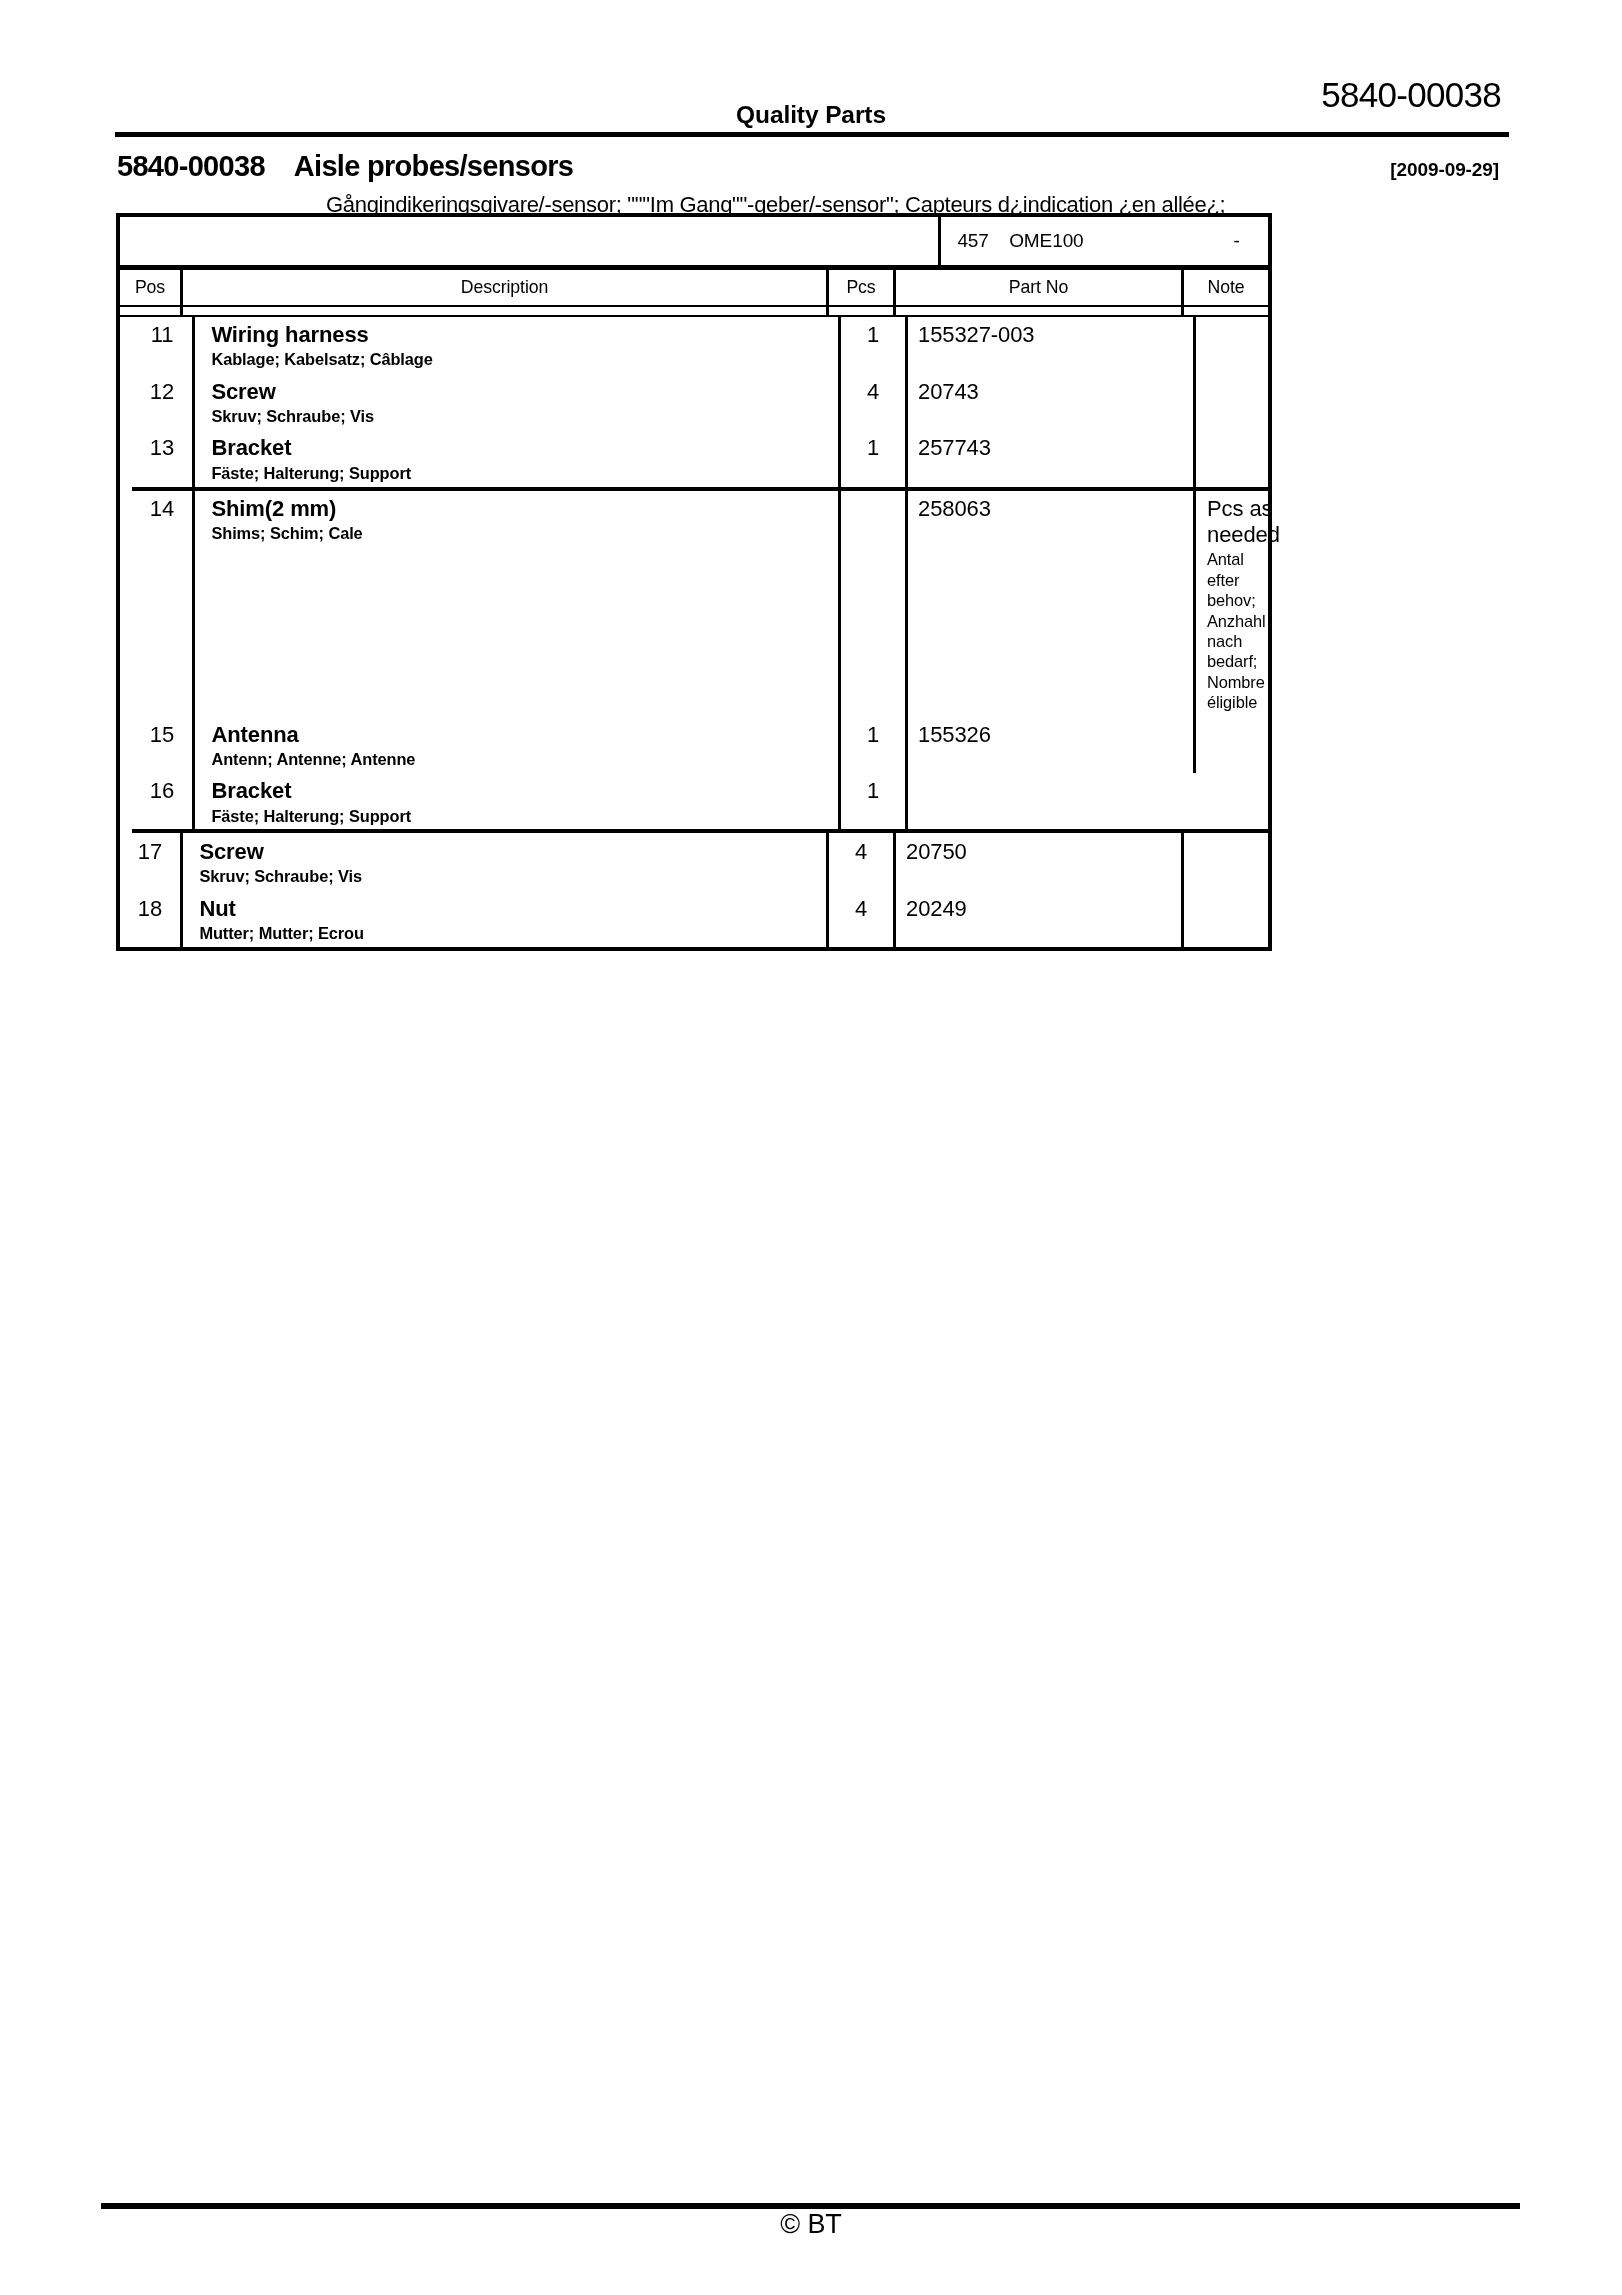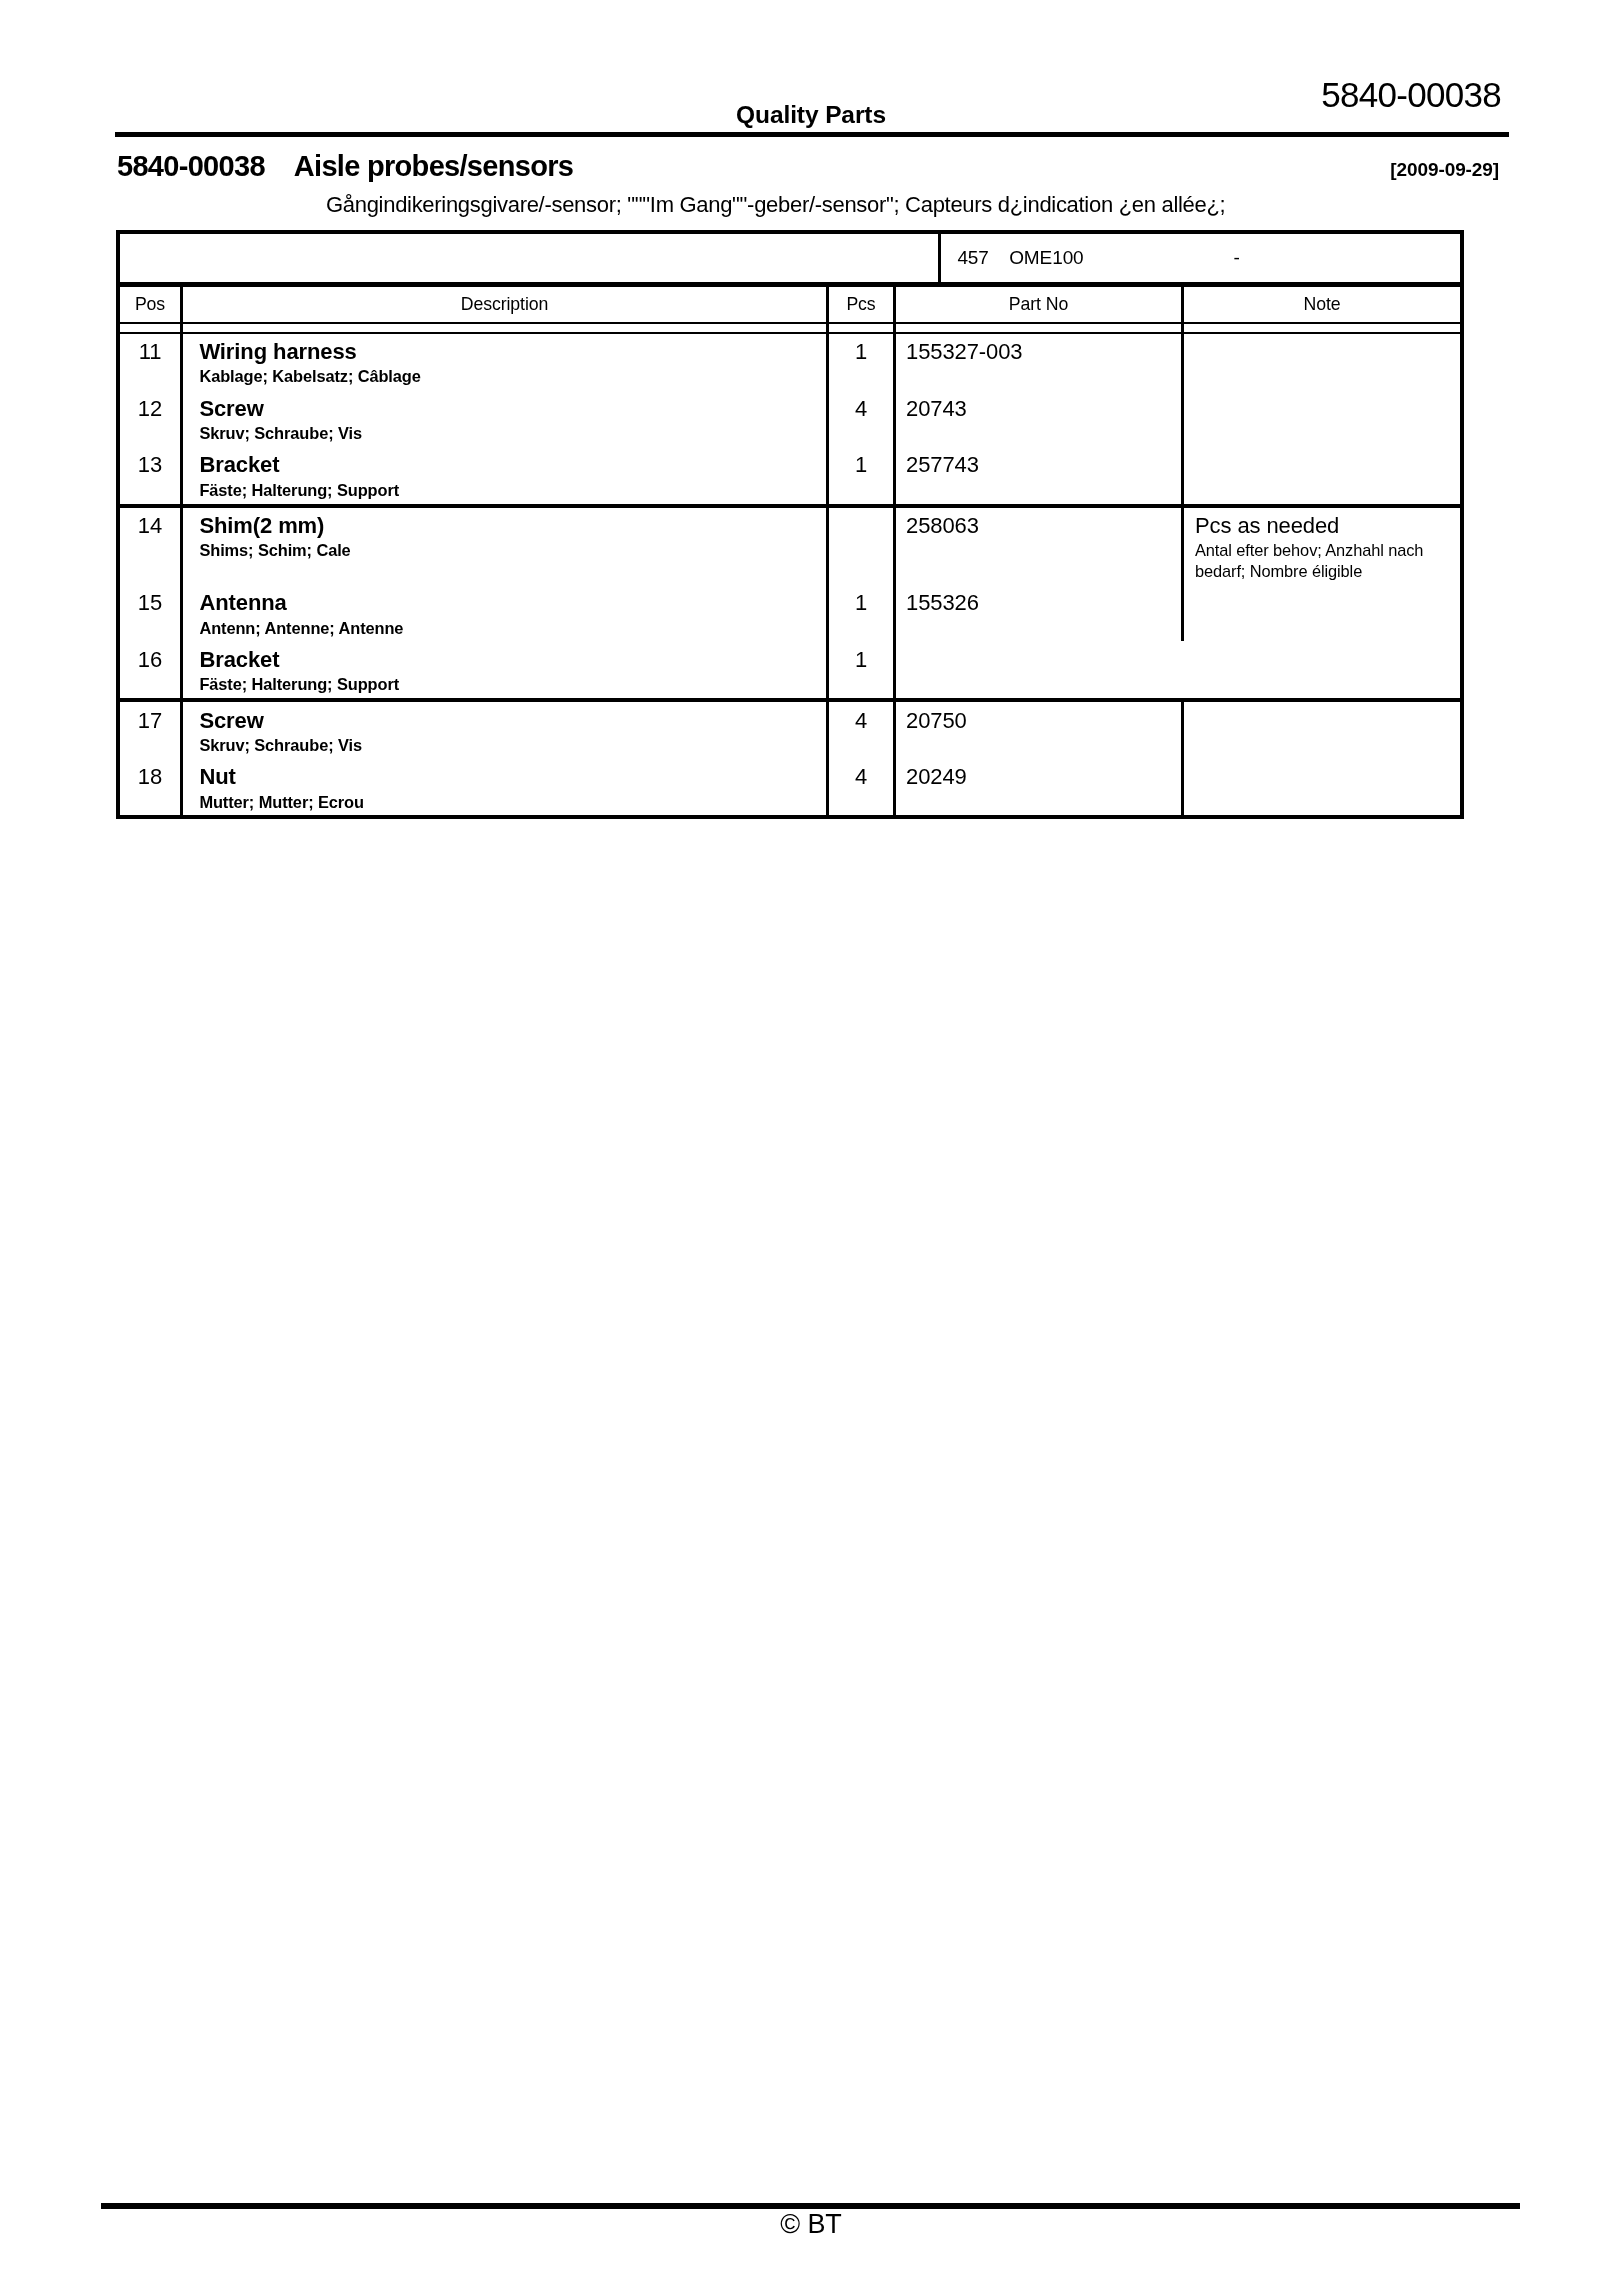--- a/index.html
+++ b/index.html
@@ -36,21 +36,21 @@
   .title-code { font-size:29px; font-weight:bold; letter-spacing:-0.7px; }
   .title-name { font-size:29px; font-weight:bold; letter-spacing:-0.7px; margin-left:29px; }
   .title-date { margin-left:auto; font-size:19px; font-weight:bold; }
   .subtitle {
     position:absolute; left:326px; top:192px;
     font-size:22px; letter-spacing:-0.3px; white-space:nowrap;
   }
 
   
   .ptable {
-    position:absolute; left:116px; top:230px; width:1348px;
+    position:absolute; left:116px; top:213px; width:1156px;
     border:4.8px solid #000; box-sizing:border-box; background:#fff;
   }
 
   .info-row {
     display:flex; align-items:center; height:48px;
     border-bottom:5.5px solid #000; font-size:19px;
   }
   .info-spacer { flex:none; align-self:stretch; width:821px; border-right:3.4px solid #000; box-sizing:border-box; }
   .info-cells { display:flex; align-items:center; }
   .info-number { margin-left:16.4px; }
@@ -64,21 +64,21 @@
     display:flex; align-items:center; justify-content:center;
     border-left:3.4px solid #000; box-sizing:border-box;
   }
   .hdr-cell:first-child { border-left:none; }
 
   .hdr-gap { height:7.5px; border-bottom:2px solid #000; }
   .gap-cell { border-left:3.4px solid #000; box-sizing:border-box; }
   .gap-cell:first-child { border-left:none; }
 
   .tgroup { }
-  .tgroup.divided { border-bottom:4.1px solid #000; }
+  .tgroup.divided { border-bottom:4.1px solid #000;margin-left:12px; }
 
   .prow { font-size:22px; }
   .cell {
     border-left:3.4px solid #000; box-sizing:border-box;
     padding-top:5.5px; padding-bottom:3.4px;
   }
   .cell:first-child { border-left:none; }
   .pos-cell   { text-align:center; }
   .desc-cell  { padding-left:16.4px;font-weight:bold; }
   .pcs-cell   { text-align:center; }

